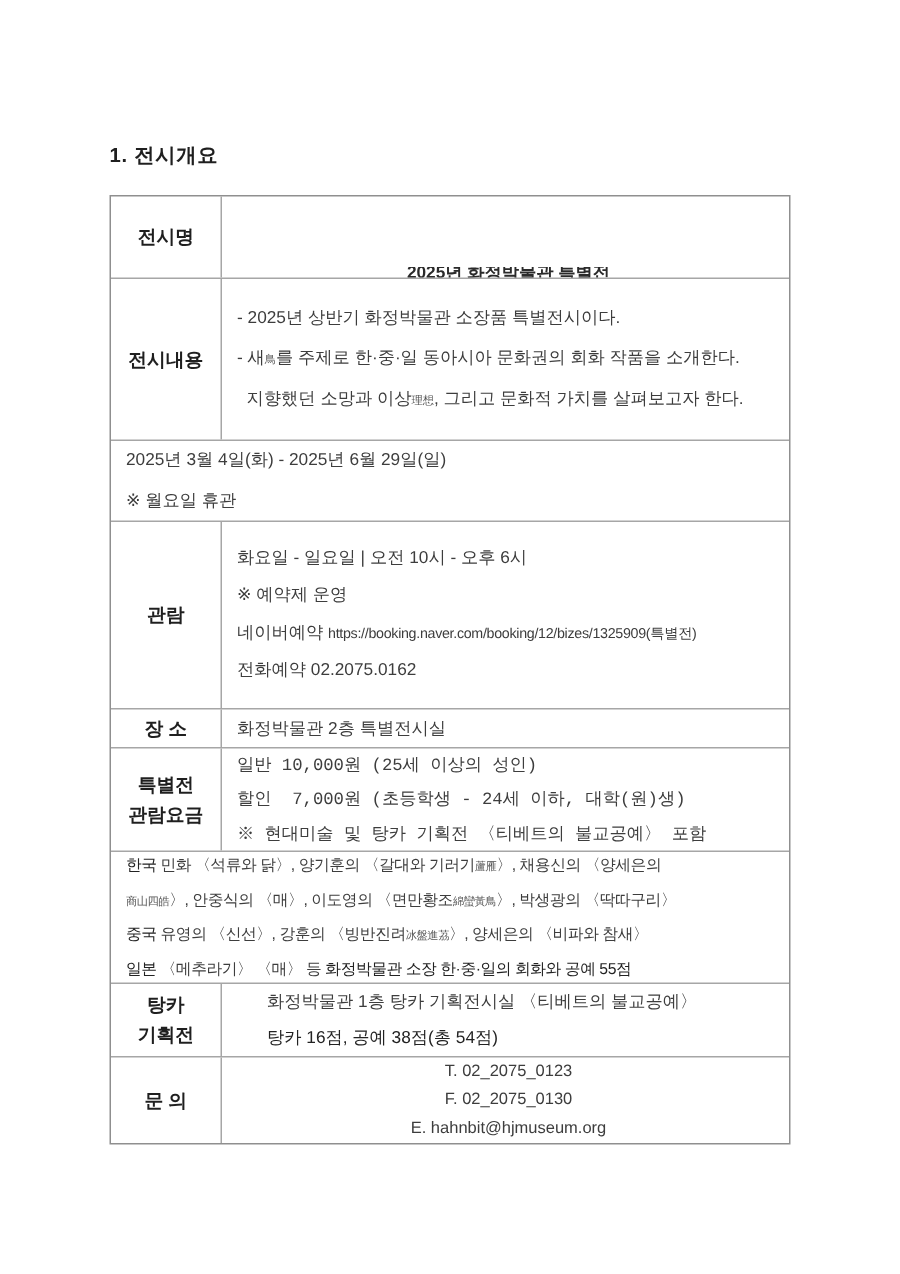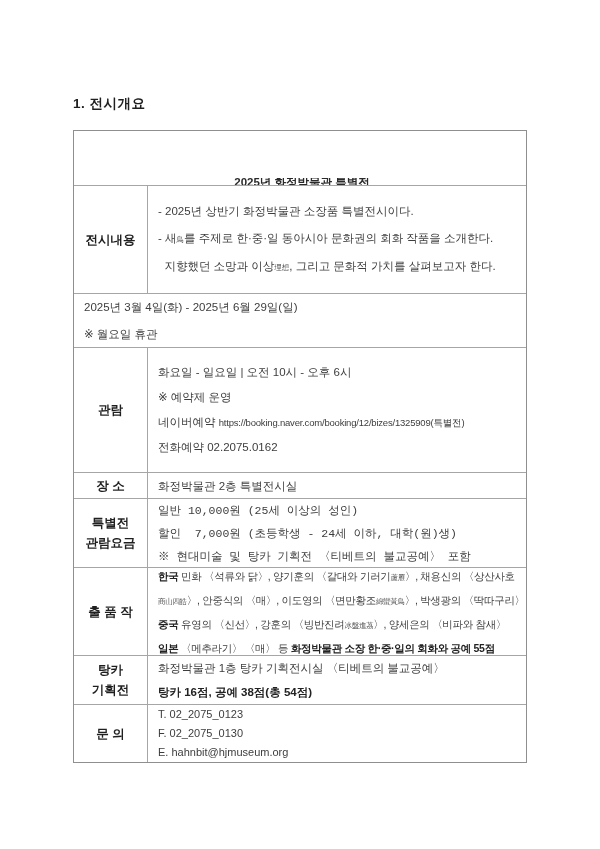--- a/index.html
+++ b/index.html
@@ -65,21 +65,21 @@
     padding: 0 6px 0 10px;
     box-sizing: border-box;
     overflow: hidden;
   }
   .content-cell .line {
     white-space: pre;
     font-size: 11.5px;
     line-height: 26px;
     color: #3d3d3d;
   }
-  .b { font-weight: bold; color: #222; }
+  .b { font-weight: normal; color: #222; }
   .sm { font-size: 7.5px; color: #555; }
   .url { font-size: 9.5px; letter-spacing: -0.2px; }
   .indent { margin-left: 70px; }
 
   
   .r0 { height: 55px; }
   .r1 { height: 108px; }
   .r2 { height: 54px; }
   .r3 { height: 125px; }
   .r4 { height: 26px; }
@@ -87,22 +87,22 @@
   .r6 { height: 88px; }
   .r7 { height: 49px; }
   .r8 { height: 57px; }
 
   .r1 .content-cell .line { line-height: 27px; }
   .r2 .content-cell .line { line-height: 27px; }
   .r3 .content-cell .line { line-height: 25px; }
   .r4 .content-cell .line { line-height: 24px; }
   .r5 .content-cell .line { line-height: 23px; font-family: Liberation Mono, monospace; }
   .r6 .content-cell .line { line-height: 22px; font-size: 10.5px; letter-spacing: -0.3px; }
-  .r7 .content-cell .line { line-height: 24px; }
-  .r8 .content-cell .line { line-height: 19px; font-size: 11px; }
+  .r7 .content-cell .line { line-height: 24px; margin-left: 20px; }
+  .r8 .content-cell .line { line-height: 19px; font-size: 11px; text-align: center; }
 
   
   .r0 .content-cell { align-items: center; justify-content: center; margin-top: 47px; }
   .title-sub {
     font-size: 11.5px;
     font-weight: bold;
     color: #2a2a2a;
     line-height: 18px;
     white-space: pre;
   }
@@ -119,20 +119,23 @@
 </head>
 <body>
 
 <div class="page">
 
   <div class="heading">1. 전시개요</div>
 
   <div class="table">
 
     <div class="row r0">
+      <div class="label-cell">
+          <div class="line"><span>전시명</span></div>
+        </div>
       <div class="content-cell">
         <div class="title-sub">2025년 화정박물관 특별전</div>
       </div>
     </div>
 
     <div class="row r1">
       <div class="label-cell">
           <div class="line"><span>전시내용</span></div>
         </div>
       <div class="content-cell">
@@ -176,25 +179,22 @@
           <div class="line"><span>관람요금</span></div>
         </div>
       <div class="content-cell">
           <div class="line"><span>일반 10,000원 (25세 이상의 성인)</span></div>
           <div class="line"><span>할인  7,000원 (초등학생 - 24세 이하, 대학(원)생)</span></div>
           <div class="line"><span>※ 현대미술 및 탕카 기획전 〈티베트의 불교공예〉 포함</span></div>
         </div>
     </div>
 
     <div class="row r6">
-      <div class="label-cell">
-          <div class="line"><span>출 품 작</span></div>
-        </div>
-      <div class="content-cell">
-          <div class="line"><span class="b">한국</span><span> 민화 〈석류와 닭〉, 양기훈의 〈갈대와 기러기</span><span class="sm">蘆雁</span><span>〉, 채용신의 〈상산사호</span></div>
+      <div class="content-cell">
+          <div class="line"><span class="b">한국</span><span> 민화 〈석류와 닭〉, 양기훈의 〈갈대와 기러기</span><span class="sm">蘆雁</span><span>〉, 채용신의 〈양세은의</span></div>
           <div class="line"><span class="sm">商山四皓</span><span>〉, 안중식의 〈매〉, 이도영의 〈면만황조</span><span class="sm">綿蠻黃鳥</span><span>〉, 박생광의 〈딱따구리〉</span></div>
           <div class="line"><span class="b">중국</span><span> 유영의 〈신선〉, 강훈의 〈빙반진려</span><span class="sm">冰盤進茘</span><span>〉, 양세은의 〈비파와 참새〉</span></div>
           <div class="line"><span class="b">일본</span><span> 〈메추라기〉 〈매〉 등 </span><span class="b">화정박물관 소장 한·중·일의 회화와 공예 55점</span></div>
         </div>
     </div>
 
     <div class="row r7">
       <div class="label-cell">
           <div class="line"><span>탕카</span></div>
           <div class="line"><span>기획전</span></div>

